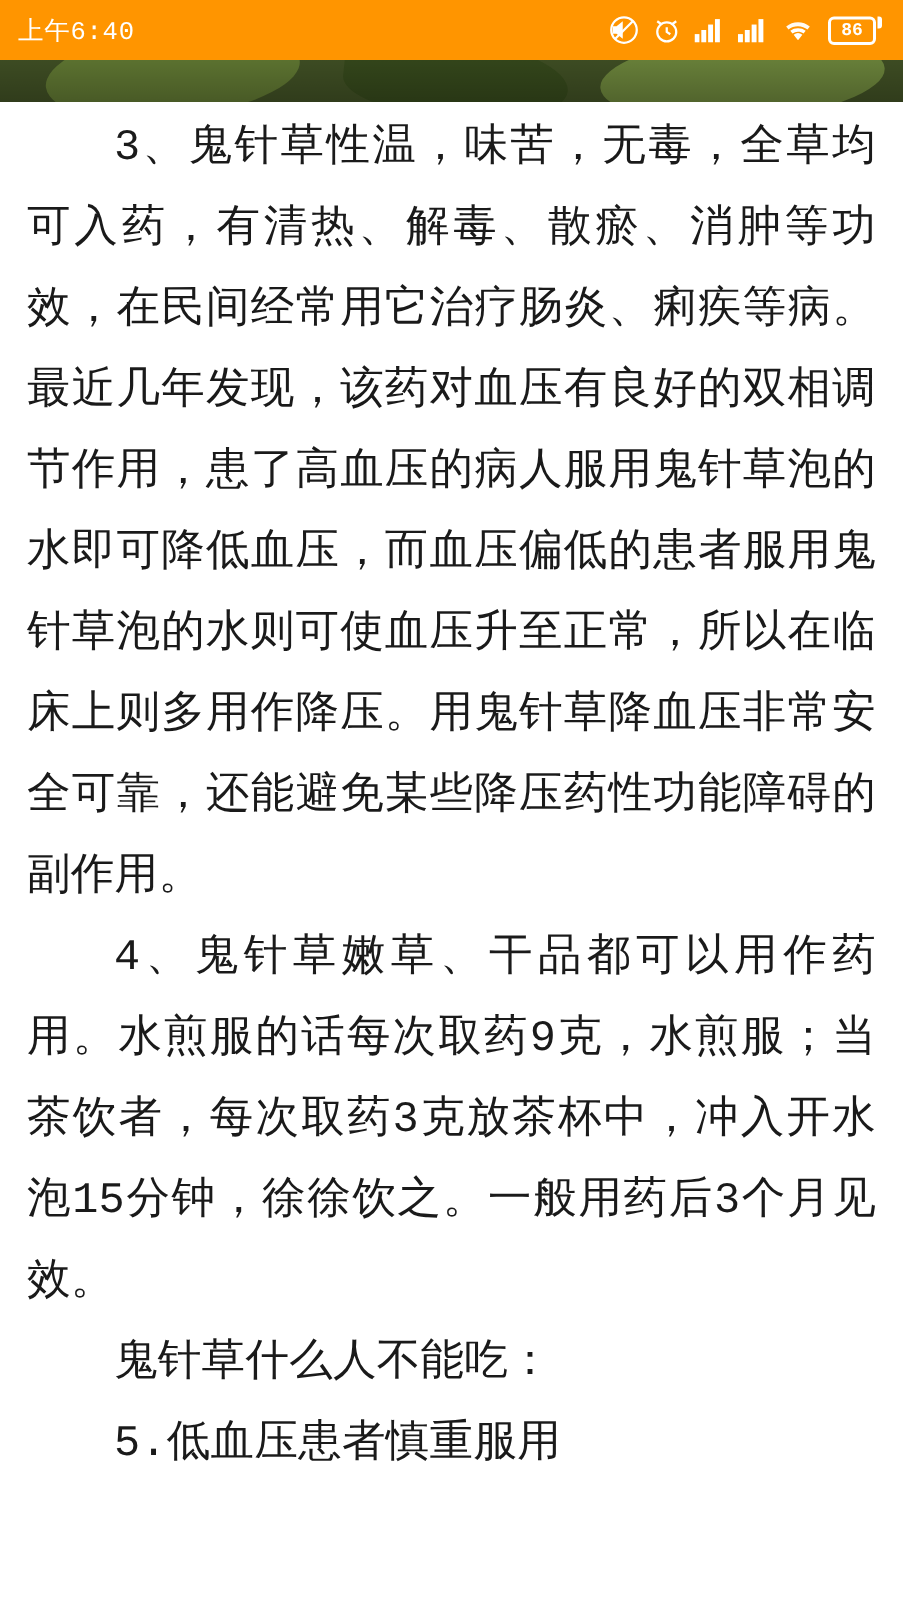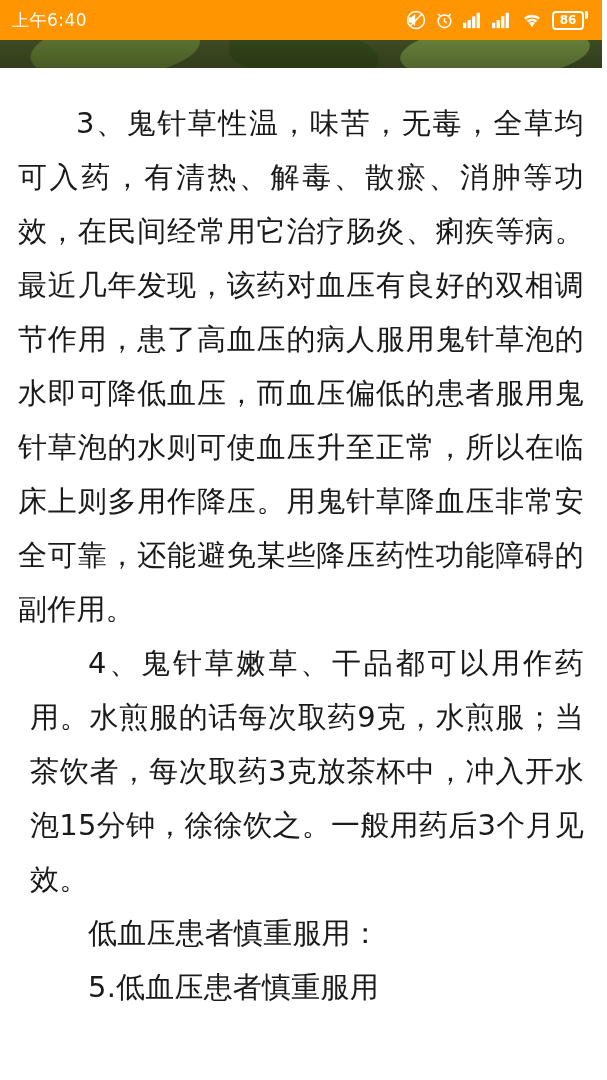--- a/index.html
+++ b/index.html
@@ -10,20 +10,21 @@
     font-family: "DejaVu Sans", "Liberation Sans", sans-serif;
     overflow: hidden;
   }
   .screen {
     position: relative;
     width: 602px;
     height: 1080px;
     background: #ffffff;
     display: flex;
     flex-direction: column;
+    font-family: Liberation Mono, monospace;
   }
 
   
   .status-bar {
     height: 40px;
     background: #FF9500;
     color: #ffffff;
     display: flex;
     align-items: center;
     justify-content: space-between;
@@ -192,33 +193,33 @@
   .image-strip .shade {
     position: absolute;
     inset: 0;
     background: linear-gradient(180deg, rgba(0,0,0,0.18), rgba(0,0,0,0.35));
   }
 
   
   .content {
     flex: 1 1 auto;
     background: #ffffff;
-    padding: 28px 18px 0 18px;
+    padding: 4px 18px 0 18px;
     overflow: hidden;
   }
   .para {
     color: #1a1a1a;
     font-size: 29px;
     line-height: 54px;
     letter-spacing: 0.2px;
     text-align: justify;
     text-justify: inter-character;
   }
   .para.indent { text-indent: 2em; }
-  .para + .para { margin-top: 0; margin-left: 12px; }
+  .para + .para { margin-top: 0; }
 </style>
 </head>
 <body>
 
 <div class="screen">
 
   <div class="status-bar">
     <div class="status-left">上午6:40</div>
     <div class="status-right">
       <span class="sicon">
@@ -270,17 +271,17 @@
   <div class="image-strip">
     <div class="leaf-a"></div>
     <div class="leaf-b"></div>
     <div class="leaf-c"></div>
     <div class="shade"></div>
   </div>
 
   <div class="content">
     <p class="para indent">3、鬼针草性温，味苦，无毒，全草均可入药，有清热、解毒、散瘀、消肿等功效，在民间经常用它治疗肠炎、痢疾等病。最近几年发现，该药对血压有良好的双相调节作用，患了高血压的病人服用鬼针草泡的水即可降低血压，而血压偏低的患者服用鬼针草泡的水则可使血压升至正常，所以在临床上则多用作降压。用鬼针草降血压非常安全可靠，还能避免某些降压药性功能障碍的副作用。</p>
     <p class="para indent">4、鬼针草嫩草、干品都可以用作药用。水煎服的话每次取药9克，水煎服；当茶饮者，每次取药3克放茶杯中，冲入开水泡15分钟，徐徐饮之。一般用药后3个月见效。</p>
-    <p class="para indent">低血压患者慎重服用：</p>
+    <p class="para indent">鬼针草什么人不能吃：</p>
     <p class="para indent">5.低血压患者慎重服用</p>
   </div>
 
 </div>
 
 </body></html>

